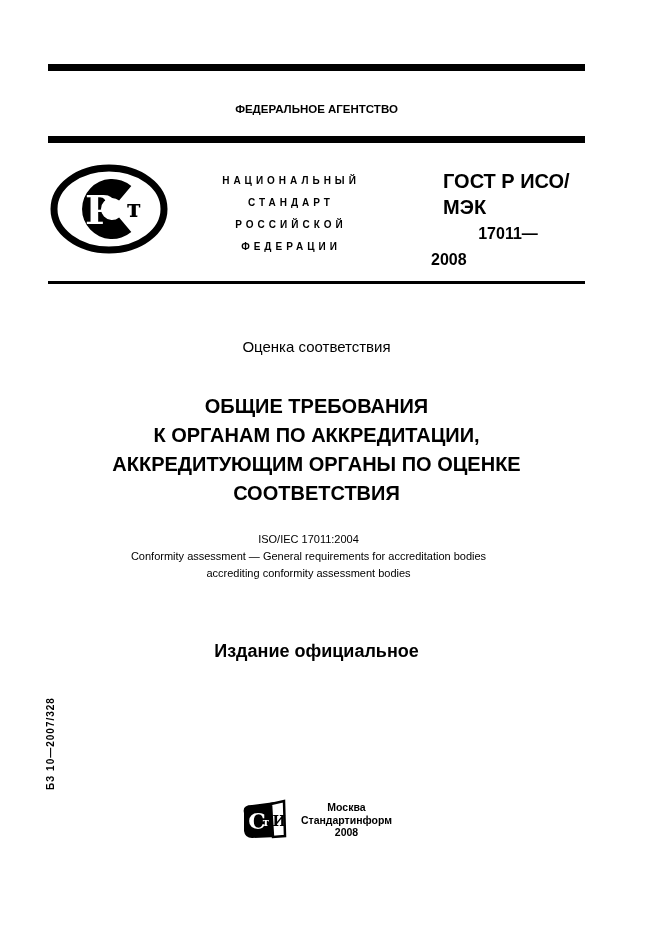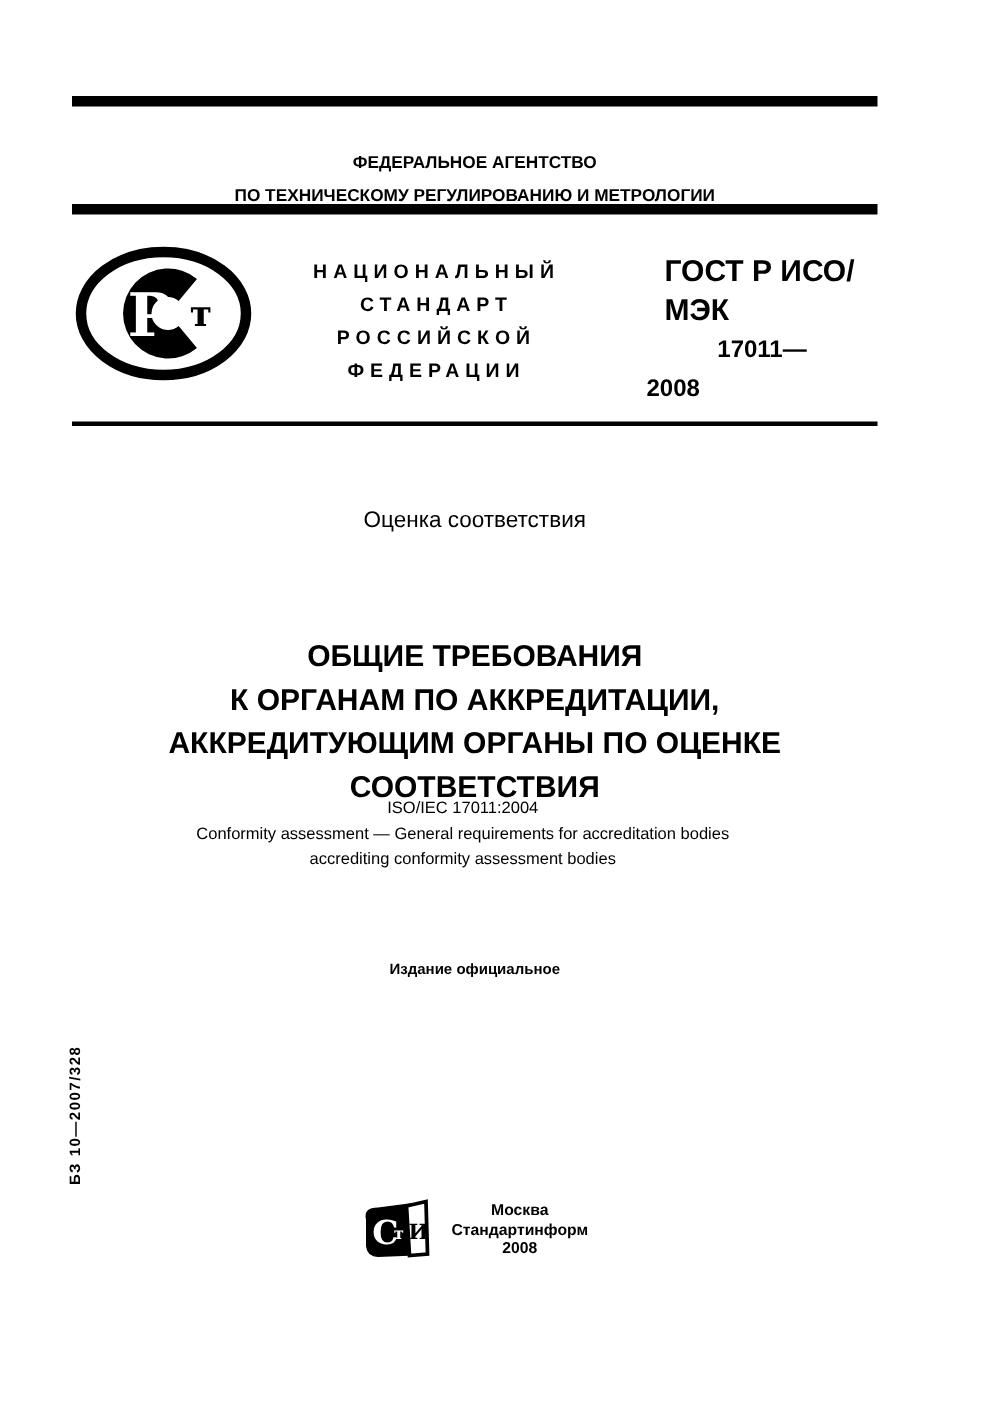--- a/index.html
+++ b/index.html
@@ -24,46 +24,45 @@
     text-align: center; font-weight: bold; font-size: 11.5px; line-height: 22px;
   }
 
   .masthead {
     position: absolute; left: 48px; width: 537px; top: 160px; height: 100px;
     display: flex; align-items: flex-start;
   }
   .masthead .logo-cell { width: 138px; padding-top: 4px; }
   .masthead .nat-cell {
     width: 210px; padding-top: 10px;
-    text-align: center; font-weight: bold; font-size: 13px;
+    text-align: center; font-weight: bold; font-size: 10px;
     letter-spacing: 4px; line-height: 22px; white-space: pre-line;
   }
   .masthead .gost-cell { flex: 1; padding-left: 35px; padding-top: 8px; }
   .gost-line1 { font-weight: bold; font-size: 20px; line-height: 26px; margin-left: 12px; }
   .gost-line2 { font-weight: bold; font-size: 16px; line-height: 28px; text-align: center; }
   .gost-year  { font-weight: bold; font-size: 16px; line-height: 24px; }
 
   .subject {
     position: absolute; left: 48px; width: 537px; top: 338px;
     text-align: center; font-weight: normal; font-size: 15px;
   }
   .main-title {
     position: absolute; left: 48px; width: 537px; top: 392px;
     text-align: center; font-weight: bold; font-size: 20px; line-height: 29px;
     white-space: pre-line;
-    margin-top: 32px;
   }
   .iso-block {
     position: absolute; left: 40px; width: 537px; top: 531px;
     text-align: center; font-weight: normal; font-size: 11px; line-height: 17px;
   }
   .iso-title { white-space: pre-line; }
   .edition {
     position: absolute; left: 48px; width: 537px; top: 641px;
-    text-align: center; font-weight: bold; font-size: 10px;
+    text-align: center; font-weight: bold; font-size: 18px;
   }
   .side-code {
     position: absolute; left: 45px; top: 790px; width: 110px; height: 14px;
     transform: rotate(-90deg); transform-origin: 0 0;
     font-weight: bold; font-size: 10px; letter-spacing: 1px; white-space: nowrap;
   }
   .imprint {
     position: absolute; left: 48px; width: 537px; top: 799px;
     display: flex; justify-content: center; align-items: center; gap: 14px;
   }
@@ -73,21 +72,20 @@
 </style>
 </head>
 <body>
 
 <div class="page">
 
   <div class="rule thick rule-top"></div>
 
   <div class="agency">
     <div>ФЕДЕРАЛЬНОЕ АГЕНТСТВО</div>
-    <div>ПО ТЕХНИЧЕСКОМУ РЕГУЛИРОВАНИЮ И МЕТРОЛОГИИ</div>
   </div>
 
   <div class="rule thick rule-mid"></div>
 
   <div class="masthead">
     <div class="logo-cell">
       <svg width="122" height="90" viewBox="0 0 122 90">
         <ellipse cx="61" cy="45" rx="55" ry="41" fill="none" stroke="#000" stroke-width="7"></ellipse>
         <path d="M 83.3 22.0 A 30 30 0 1 0 83.3 68.0 L 71.1 53.4 A 11 11 0 1 1 71.1 36.6 Z" fill="#000"></path>
         <text x="52" y="60" text-anchor="middle" fill="#ffffff" font-family="DejaVu Serif, serif" font-weight="bold" font-size="40">Р</text>

